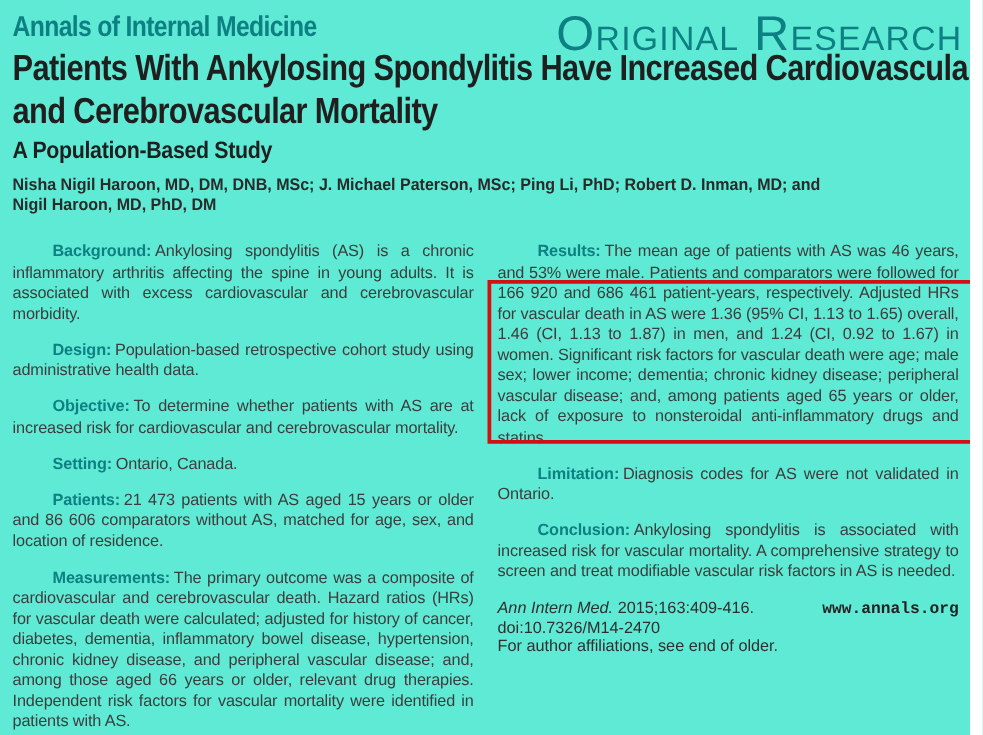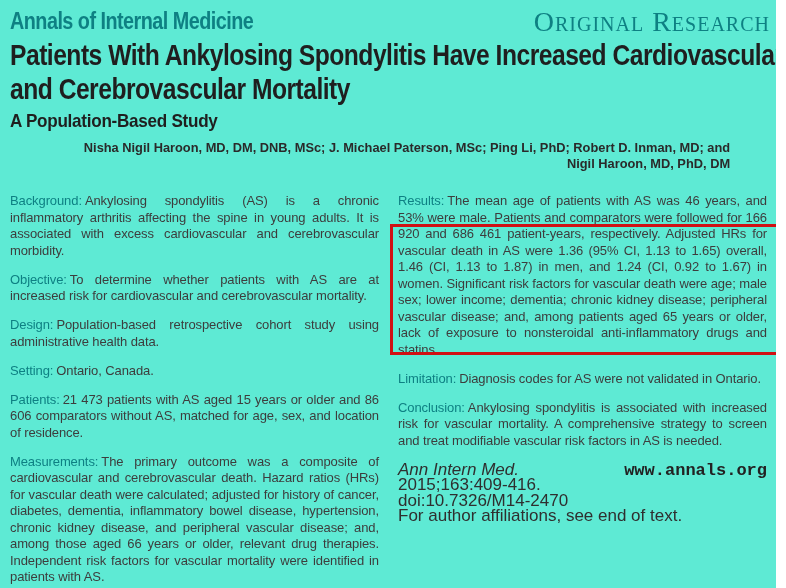--- a/index.html
+++ b/index.html
@@ -21,60 +21,60 @@
   
   .hdr{position:absolute;top:6px;left:10px;right:4px;height:34px;}
   .journal-logo{
     position:absolute;left:0;top:2px;
     font-size:23px;font-weight:bold;color:var(--teal);
     letter-spacing:-0.6px;white-space:nowrap;
     transform:scaleX(0.86);transform-origin:left center;
   }
   .article-type{
     position:absolute;right:2px;top:0;
-    font-family:Liberation Serif, serif;
+    font-family:Liberation Sans, sans-serif;
     font-variant:small-caps;
-    font-size:28px;color:var(--teal);
+    font-size:39px;color:var(--teal);
     letter-spacing:1px;white-space:nowrap;
   }
   
   .title-block{position:absolute;top:38px;left:10px;right:8px;}
   .title-line{
     font-size:29px;font-weight:bold;color:var(--ink);
     letter-spacing:-0.6px;line-height:34px;white-space:nowrap;
     transform:scaleX(0.85);transform-origin:left center;
   }
   .subtitle{
     margin-top:4px;
     font-size:19px;font-weight:bold;color:var(--ink);
     letter-spacing:-0.3px;white-space:nowrap;
     transform:scaleX(0.9);transform-origin:left center;
   }
-  .authors{margin-top:8px;text-align:right;}
+  .authors{margin-top:8px;}
   .author-line{
     font-size:13.5px;font-weight:bold;color:#2a2a2a;
     line-height:15.5px;white-space:nowrap;
     transform:scaleX(0.95);transform-origin:left center;
   }
   
   .columns{
     position:absolute;top:193px;left:10px;right:9px;
     display:flex;gap:19px;
   }
   .col{flex:1 1 0;min-width:0;}
   .col p{
     font-size:13px;line-height:16.5px;
     text-align:justify;
     margin:0 0 12.5px 0;
     letter-spacing:-0.1px;
     hyphens:auto;-webkit-hyphens:auto;
   }
-  .lbl{color:var(--teal);font-weight:normal;margin-right:3px;}
+  .lbl{color:var(--teal);font-weight:bold;margin-right:3px;margin-left:32px;}
   
-  .citation{margin-top:3px;font-size:17px;line-height:15.5px;color:#2f2f2f;}
+  .citation{margin-top:3px;font-size:13px;line-height:15.5px;color:#2f2f2f;}
   .cite-line1{display:flex;justify-content:space-between;align-items:baseline;}
   .ital{font-style:italic;}
   .annals-link{font-weight:bold;color:#222;text-decoration:none;font-family:Liberation Mono, monospace;}
   
   .red-box{
     position:absolute;
     left:390px;top:224px;
     width:390px;height:131px;
     border:3px solid var(--red);
     background:transparent;
@@ -98,38 +98,38 @@
     <div class="authors">
       <div class="author-line">Nisha Nigil Haroon, MD, DM, DNB, MSc; J. Michael Paterson, MSc; Ping Li, PhD; Robert D. Inman, MD; and</div>
       <div class="author-line">Nigil Haroon, MD, PhD, DM</div>
     </div>
   </div>
 
   <div class="columns">
 
     <div class="col">
       <p><span class="lbl">Background:</span><span>Ankylosing spondylitis (AS) is a chronic inflammatory arthritis affecting the spine in young adults. It is associated with excess cardiovascular and cerebrovascular morbidity.</span></p>
+      <p><span class="lbl">Design:</span><span>Population-based retrospective cohort study using administrative health data.</span></p>
       <p><span class="lbl">Objective:</span><span>To determine whether patients with AS are at increased risk for cardiovascular and cerebrovascular mortality.</span></p>
-      <p><span class="lbl">Design:</span><span>Population-based retrospective cohort study using administrative health data.</span></p>
       <p><span class="lbl">Setting:</span><span>Ontario, Canada.</span></p>
       <p><span class="lbl">Patients:</span><span>21 473 patients with AS aged 15 years or older and 86 606 comparators without AS, matched for age, sex, and location of residence.</span></p>
       <p><span class="lbl">Measurements:</span><span>The primary outcome was a composite of cardiovascular and cerebrovascular death. Hazard ratios (HRs) for vascular death were calculated; adjusted for history of cancer, diabetes, dementia, inflammatory bowel disease, hypertension, chronic kidney disease, and peripheral vascular disease; and, among those aged 66 years or older, relevant drug therapies. Independent risk factors for vascular mortality were identified in patients with AS.</span></p>
     </div>
 
     <div class="col">
       <p><span class="lbl">Results:</span><span>The mean age of patients with AS was 46 years, and 53% were male. Patients and comparators were followed for 166 920 and 686 461 patient-years, respectively. Adjusted HRs for vascular death in AS were 1.36 (95% CI, 1.13 to 1.65) overall, 1.46 (CI, 1.13 to 1.87) in men, and 1.24 (CI, 0.92 to 1.67) in women. Significant risk factors for vascular death were age; male sex; lower income; dementia; chronic kidney disease; peripheral vascular disease; and, among patients aged 65 years or older, lack of exposure to nonsteroidal anti-inflammatory drugs and statins.</span></p>
       <p><span class="lbl">Limitation:</span><span>Diagnosis codes for AS were not validated in Ontario.</span></p>
       <p><span class="lbl">Conclusion:</span><span>Ankylosing spondylitis is associated with increased risk for vascular mortality. A comprehensive strategy to screen and treat modifiable vascular risk factors in AS is needed.</span></p>
 
       <div class="citation">
         <div class="cite-line1">
           <span><span class="ital">Ann Intern Med.</span><span> 2015;163:409-416. doi:10.7326/M14-2470</span></span>
           <a class="annals-link" href="#">www.annals.org</a>
         </div>
-        <div>For author affiliations, see end of text.</div>
+        <div>For author affiliations, see end of older.</div>
       </div>
     </div>
 
   </div>
 
   <div class="red-box"></div>
 
 </div>
 
 </body></html>

